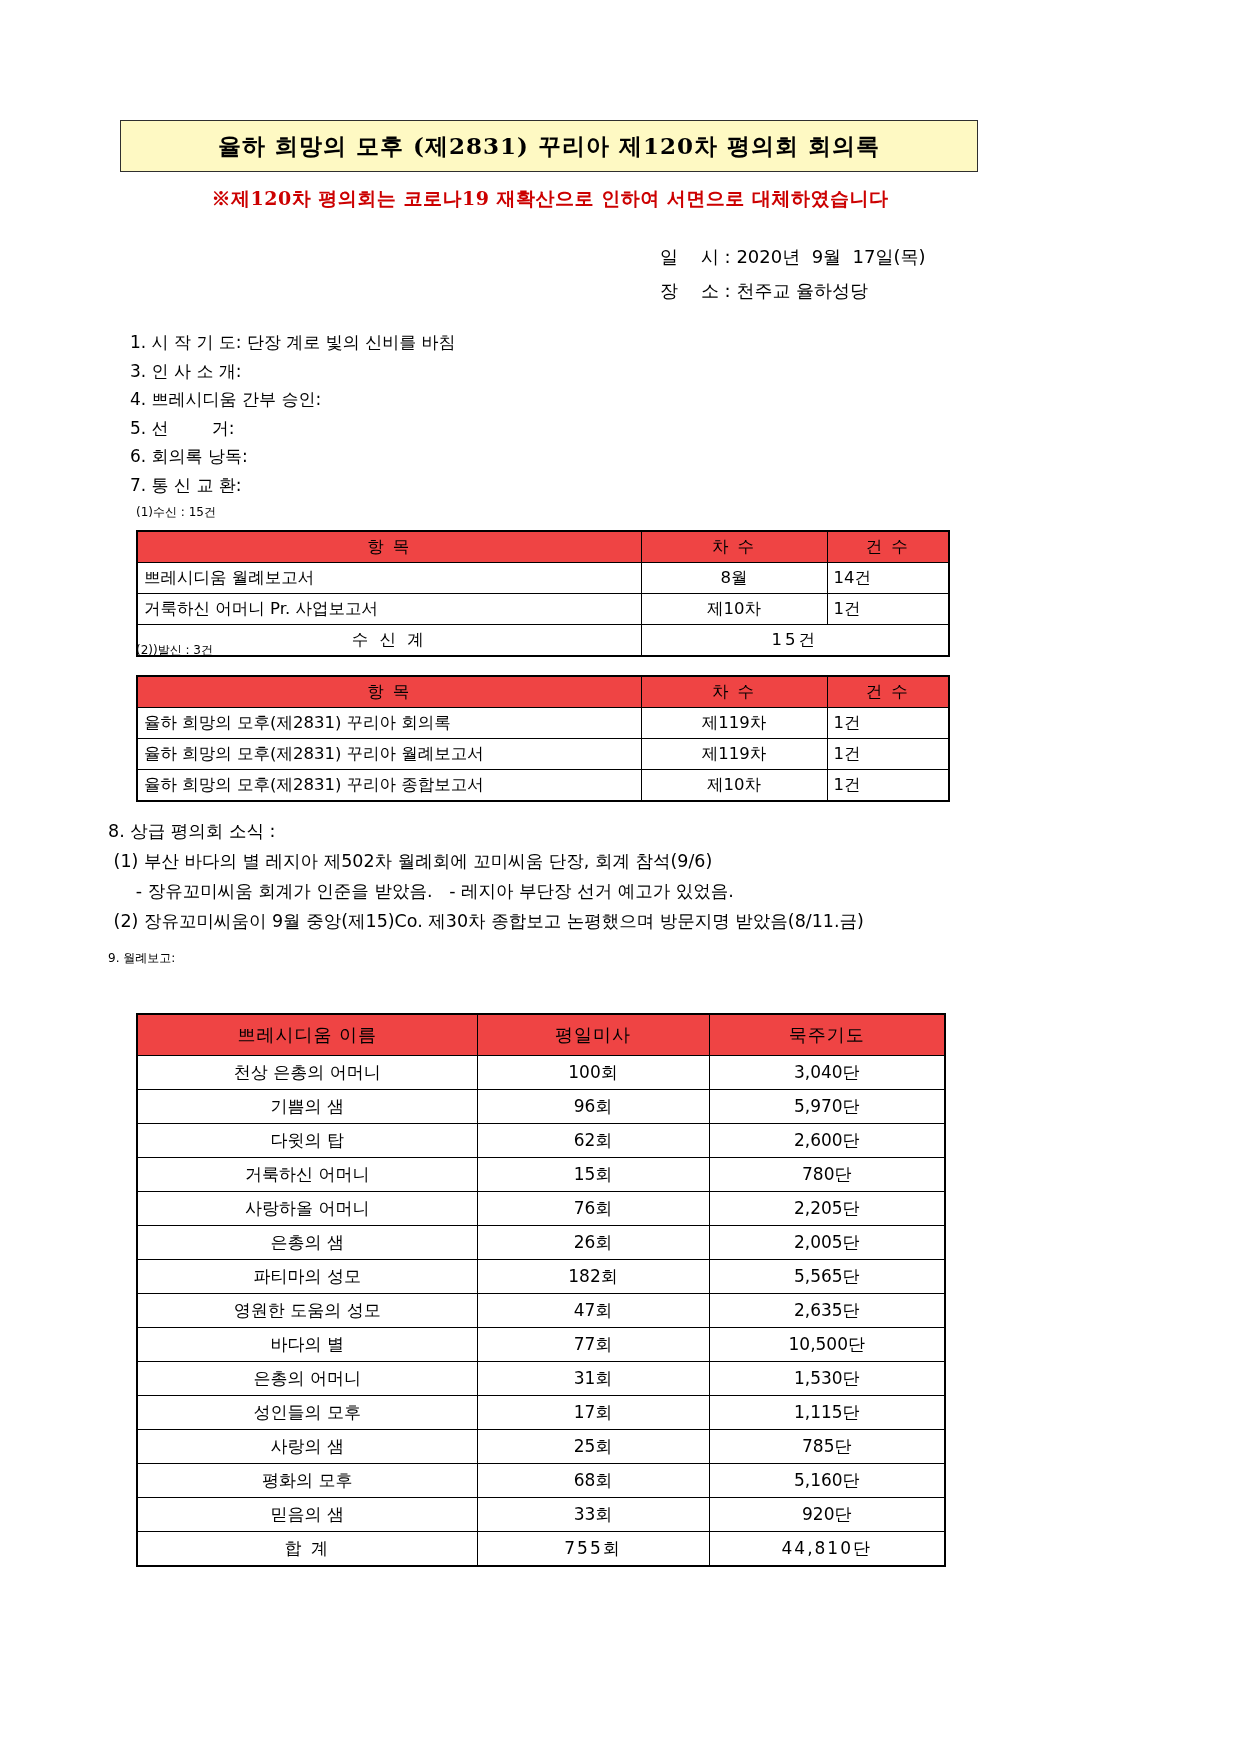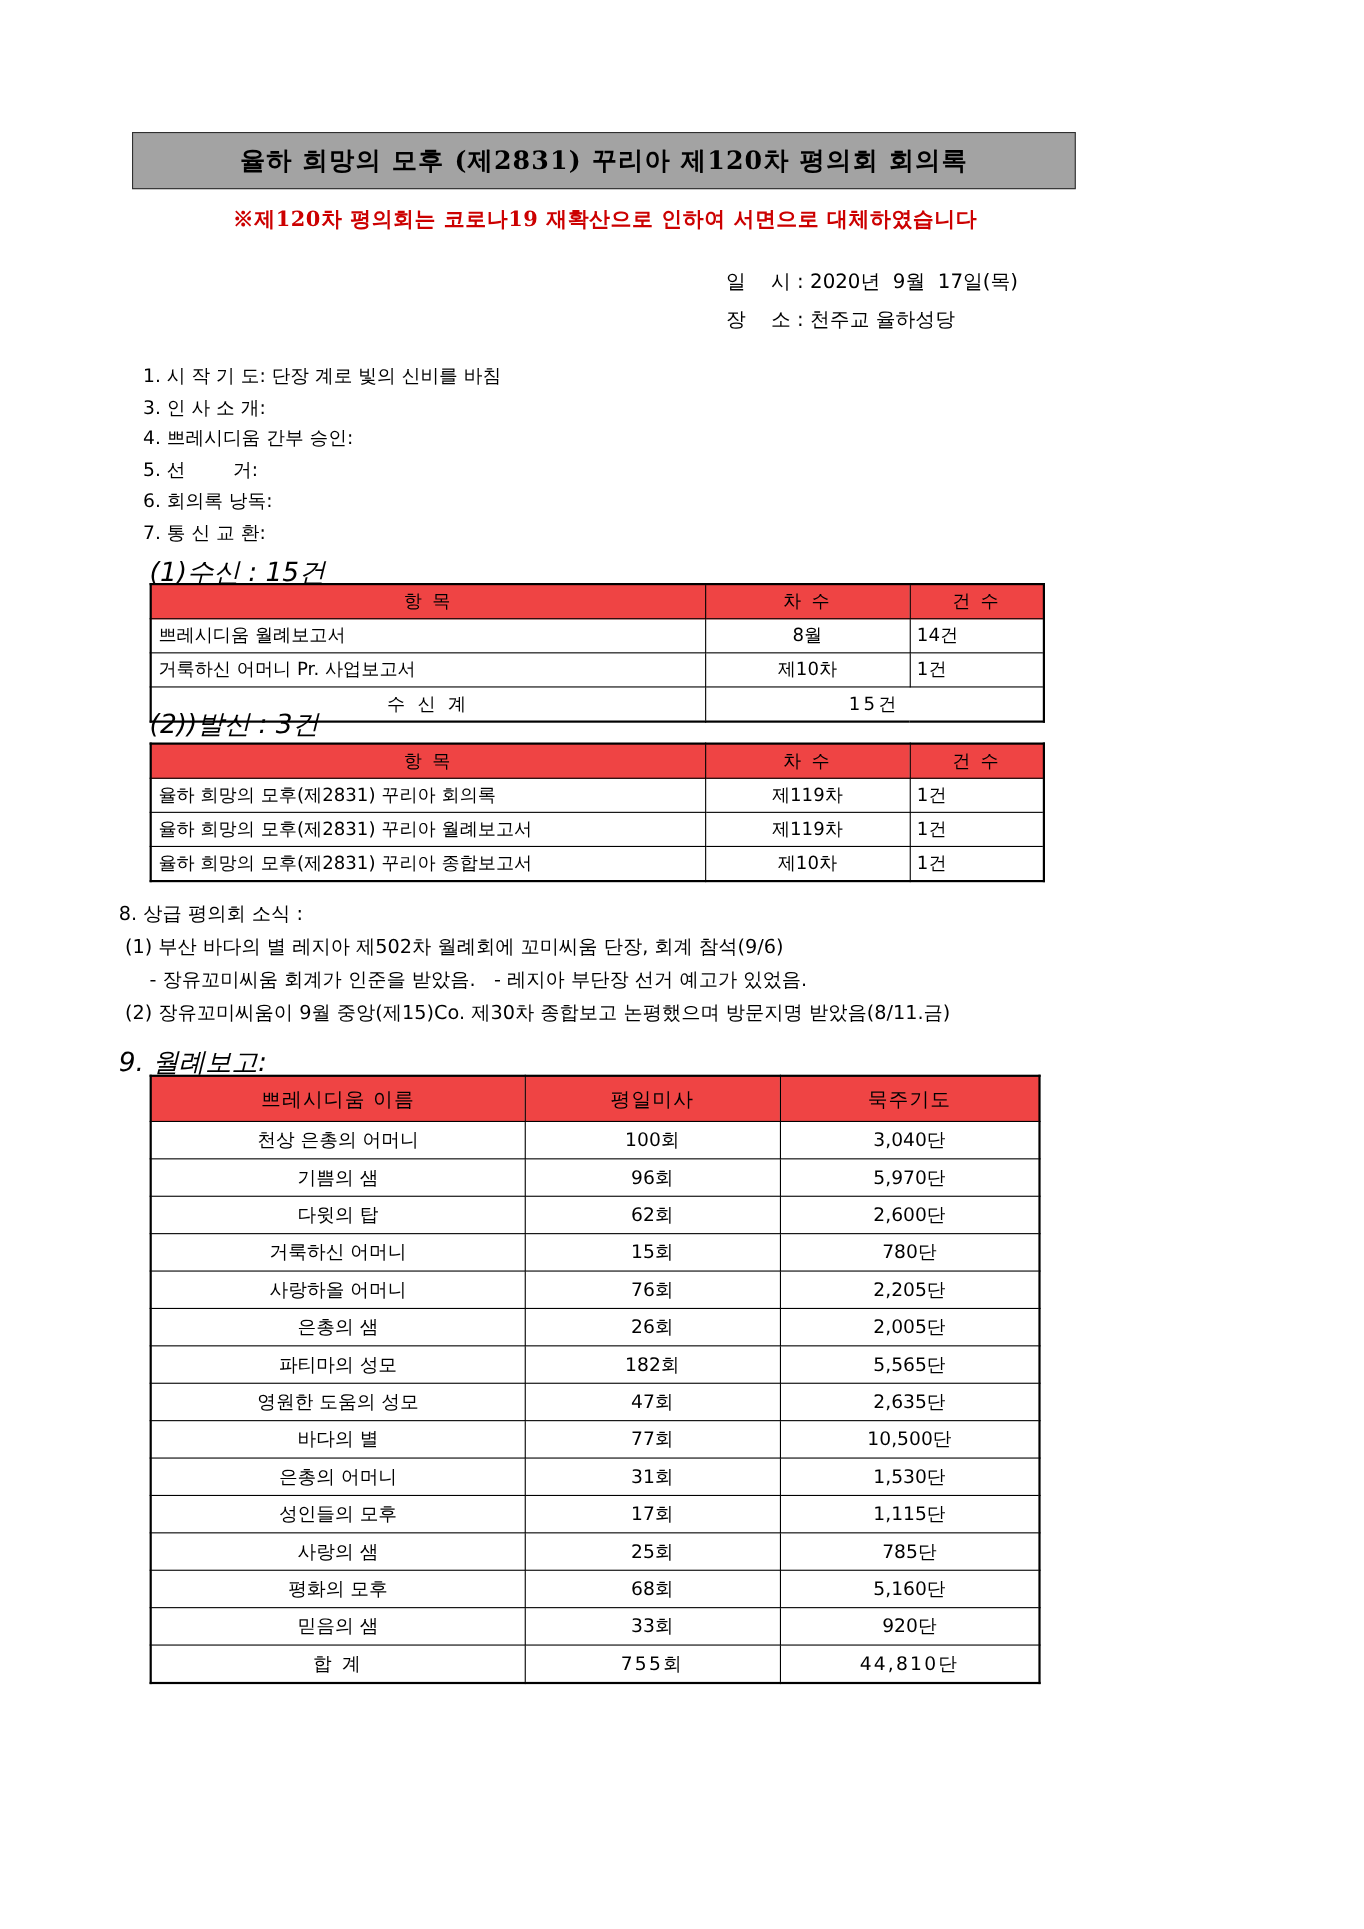--- a/index.html
+++ b/index.html
@@ -24,21 +24,21 @@
   }
 
   
   .title-box {
     position: absolute;
     left: 120px;
     top: 120px;
     width: 856px;
     height: 50px;
     border: 1px solid #2f2f2f;
-    background: #a3a3a3;
+    background: #fef9c3;
     display: flex;
     align-items: center;
     justify-content: center;
   }
   .title-text {
     font-size: 23px;
     font-weight: bold;
     letter-spacing: 1px;
     white-space: nowrap;
     font-family: "DejaVu Serif", "Liberation Serif", serif;
@@ -74,23 +74,22 @@
     left: 118px;
     top: 328px;
     font-size: 17px;
     line-height: 28.5px;
     margin-left: 12px;
   }
   .agenda-item { white-space: pre; }
 
   .block-label {
     position: absolute;
-    font-size: 24px;
+    font-size: 12px;
     white-space: pre;
-    font-style: italic;
   }
 
   
   table.doc {
     border-collapse: collapse;
     table-layout: fixed;
     font-size: 16.5px;
   }
   table.doc td, table.doc th {
     border: 1px solid #000000;
@@ -121,21 +120,21 @@
   #table-sent {
     position: absolute;
     left: 136px;
     top: 675px;
     width: 812px;
   }
   
   #table-monthly {
     position: absolute;
     left: 136px;
-    top: 977px;
+    top: 1013px;
     width: 808px;
     font-size: 17px;
   }
   #table-monthly td, #table-monthly th {
     height: 29px;
     padding: 2px 8px;
   }
   #table-monthly thead th {
     height: 36px;
     font-size: 18px;

